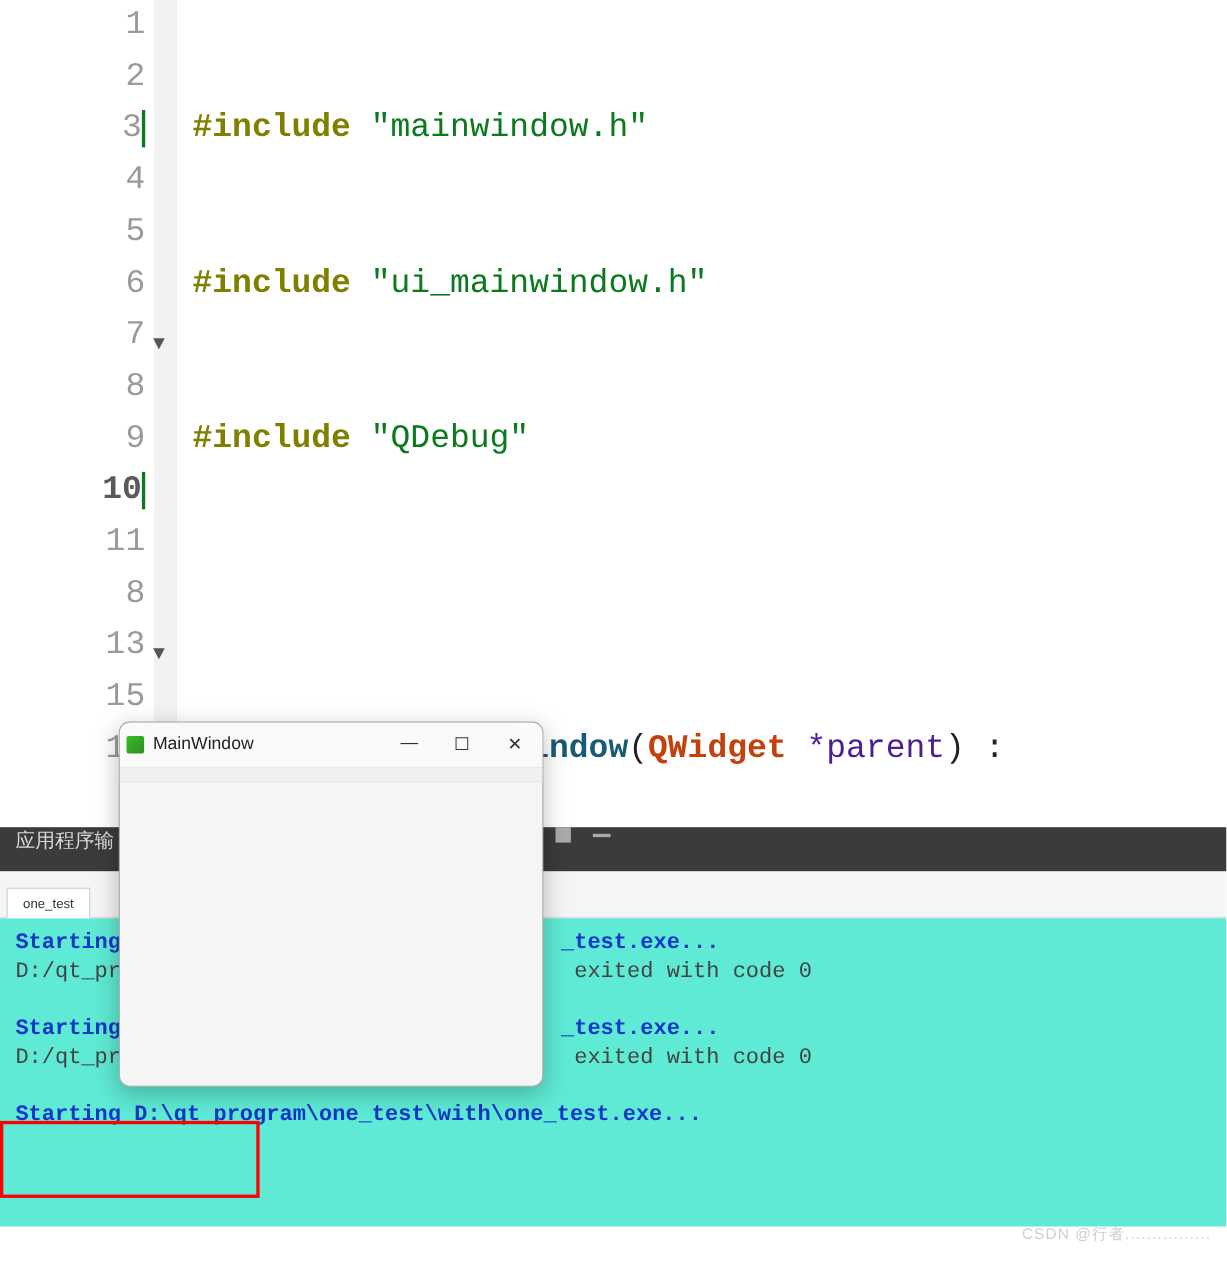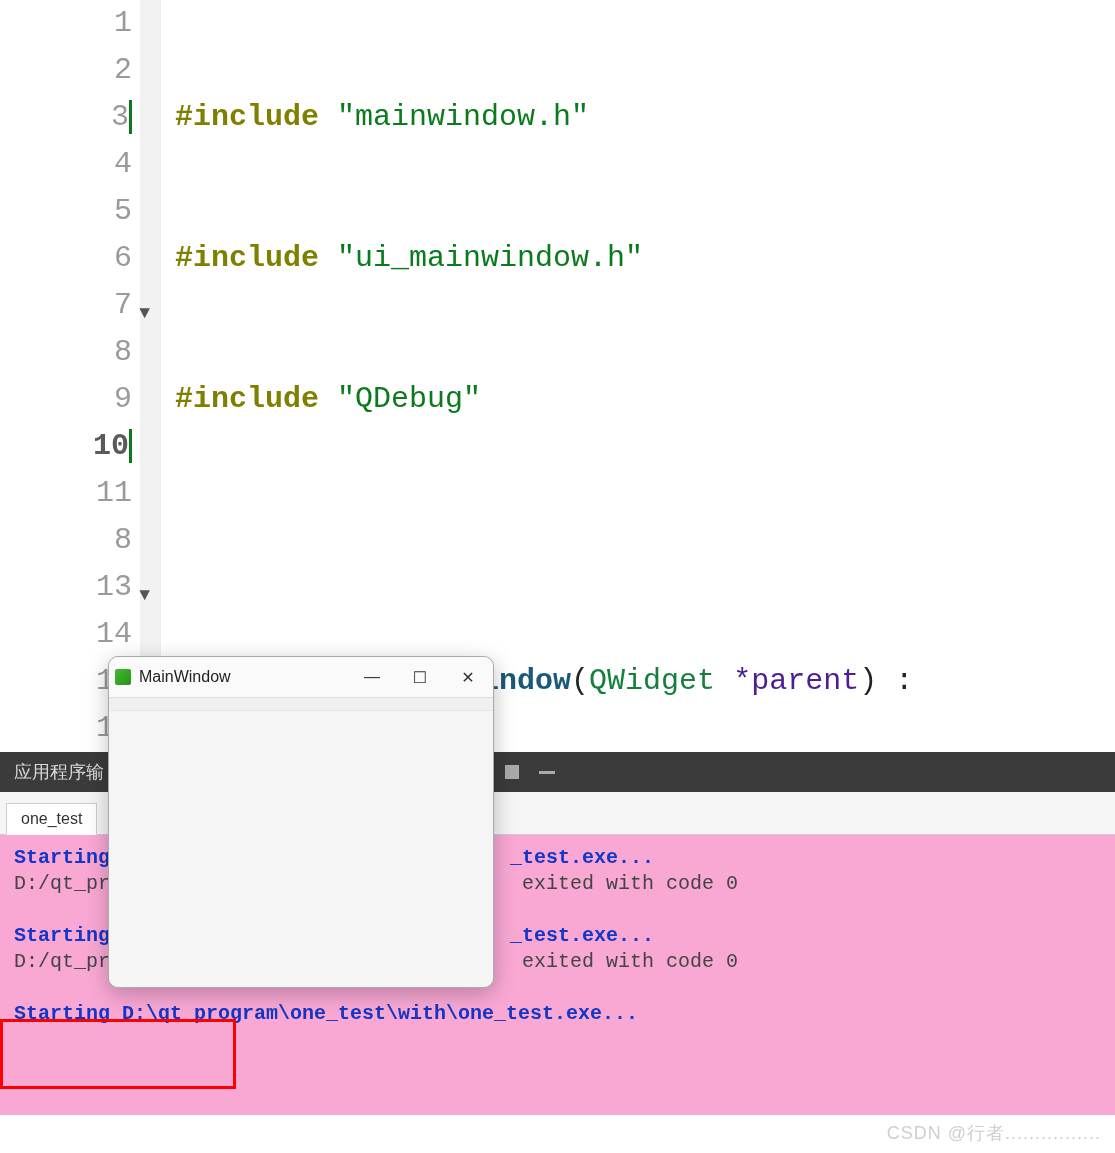--- a/index.html
+++ b/index.html
@@ -50,35 +50,34 @@
     flex: 1;
     font-size: 30px;
     line-height: 47px;
     padding-left: 14px;
     white-space: pre;
     font-family: "Consolas", "Courier New", monospace;
     color: #222;
   }
   .code .row { height: 47px; }
   .kw { color: #7f7f00; font-weight: bold; }       
-  .ident { color: #15803d; }    
+  .ident { color: #c2410c; font-weight: bold; }    
   .func  { color: #1a5a77; font-weight: bold; }
   .str   { color: #0a7a1d; }    
   .punc  { color: #222; }
   .cursor { border-right: 3px solid #0a7a1d; }
   .norm  { color: #4c1d95; }
 
   .panel-header {
     background: #3b3b3b;
     color: #d8d8d8;
     font-family: Liberation Serif, serif;
     font-size: 18px;
     height: 40px;
     display: flex;
-    align-items: center;
     padding-left: 14px;
     position: relative;
   }
   .panel-header .icons {
     position: absolute;
     right: 560px;
     display: flex;
     gap: 20px;
     color: #aaa;
   }
@@ -89,27 +88,27 @@
     display: flex;
     align-items: flex-end;
     font-family: sans-serif;
   }
   .tab {
     background: #ffffff;
     border: 1px solid #ccc;
     border-bottom: 1px solid #fff;
     padding: 6px 14px;
     margin-left: 6px;
-    font-size: 16px;
+    font-size: 12px;
     color: #333;
     position: relative;
     top: 1px;
   }
   .console {
-    background: #f9a8d4;
+    background: #5eead4;
     font-family: "Consolas", "Courier New", monospace;
     font-size: 20px;
     line-height: 26px;
     padding: 10px 14px;
     color: #444;
     height: 260px;
     position: relative;
   }
   .console .blue { color: #1436c6; font-weight: bold;}
   .hlbox {
@@ -150,23 +149,23 @@
     margin-right: 8px;
     border-radius: 2px;
   }
   .runwin .titlebar .title { flex: 1; font-size: 16px; color: #222;}
   .runwin .titlebar .btns { display: flex; gap: 26px; margin-right: 8px;}
   .runwin .titlebar .wbtn { width: 22px; text-align: center; color: #333; font-size: 16px; cursor: default;}
   .runwin .menubar { height: 12px; background: #f0f0f0; border-bottom: 1px solid #e6e6e6;}
   .watermark {
     position: absolute;
     right: 14px;
-    bottom: 8px;
+    bottom: 22px;
     color: #cfcfcf;
-    font-size: 18px;
+    font-size: 14px;
     font-family: sans-serif;
     letter-spacing: 1px;
   }
 </style>
 </head>
 <body>
 
 <div class="editor">
   <div class="gutter">
     <div class="ln"><span>1</span></div>
@@ -175,21 +174,20 @@
     <div class="ln"><span>4</span></div>
     <div class="ln"><span>5</span></div>
     <div class="ln"><span>6</span></div>
     <div class="ln"><span>7</span><span class="fold">▼</span></div>
     <div class="ln"><span>8</span></div>
     <div class="ln"><span>9</span></div>
     <div class="ln hl"><span>10</span><span class="cursor"></span></div>
     <div class="ln"><span>11</span></div>
     <div class="ln"><span>8</span></div>
     <div class="ln"><span>13</span><span class="fold">▼</span></div>
-    <div class="ln"><span>14</span></div>
     <div class="ln"><span>15</span></div>
     <div class="ln"><span>16</span></div>
   </div>
   <div class="margin"></div>
   <div class="code">
     <div class="row"><span class="kw">#include</span> <span class="str">"mainwindow.h"</span></div>
     <div class="row"><span class="kw">#include</span> <span class="str">"ui_mainwindow.h"</span></div>
     <div class="row"><span class="kw">#include</span> <span class="str">"QDebug"</span></div>
     <div class="row"></div>
     <div class="row"><span class="ident">MainWindow</span><span class="punc">::</span><span class="func">MainWindow</span><span class="punc">(</span><span class="ident">QWidget</span><span class="norm"> *parent</span><span class="punc">) :</span></div>

